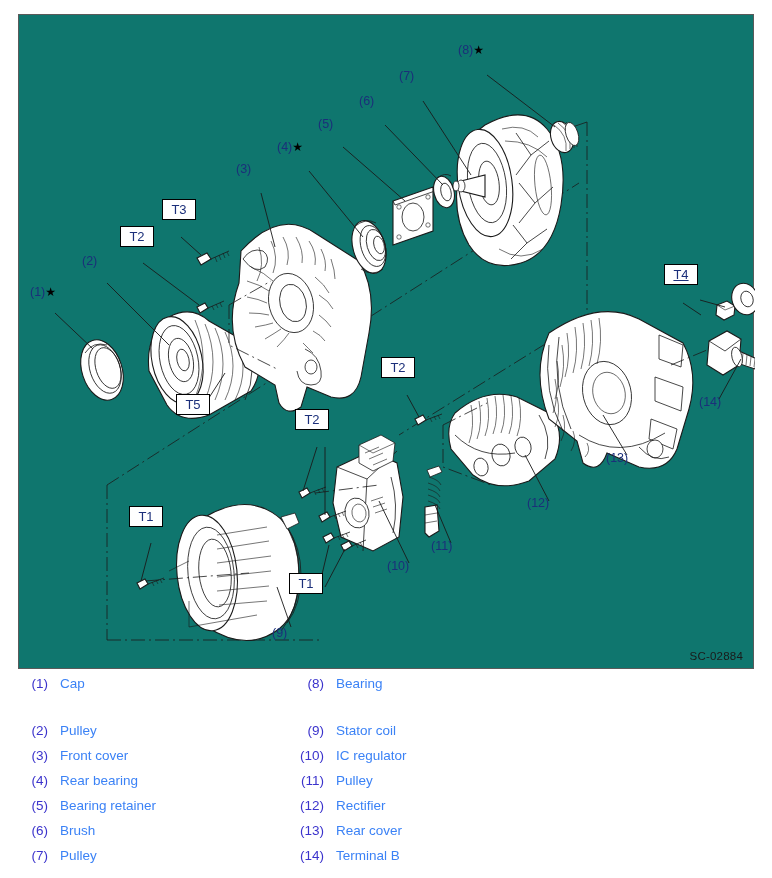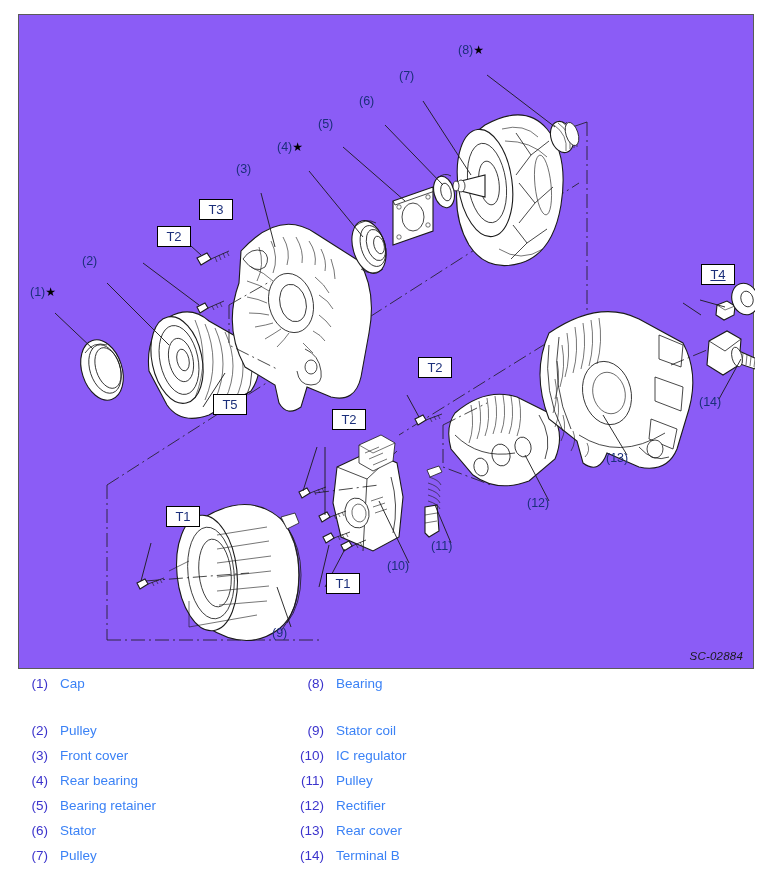--- a/index.html
+++ b/index.html
@@ -24,22 +24,21 @@
 
   
   #diagram-frame {
     position: absolute;
     left: 18px;
     top: 14px;
     width: 736px;
     height: 655px;
     border: 1px solid #5a5a5a;
     box-sizing: border-box;
-    background: #8b5cf6;
-    font-style: italic;
+    background: #0f766e;
   }
 
   #diagram-svg {
     position: absolute;
     left: 0; top: 0;
     width: 736px;
     height: 655px;
     display: block;
   }
 
@@ -74,21 +73,20 @@
     border: 1.4px solid #000000;
     background: #ffffff;
     color: #1b2f7a;
     font-size: 13px;
     font-family: "Liberation Sans", sans-serif;
     text-align: center;
     line-height: 19px;
     height: 21px;
     width: 34px;
     box-sizing: border-box;
-    margin-left: 37px;
   }
 
   
   #legend {
     position: absolute;
     left: 18px;
     top: 676px;
     width: 736px;
     height: 196px;
   }
@@ -585,21 +583,21 @@
         <div class="legend-row">
           <span class="legend-num">(4)</span>
           <span class="legend-label">Rear bearing</span>
         </div>
         <div class="legend-row">
           <span class="legend-num">(5)</span>
           <span class="legend-label">Bearing retainer</span>
         </div>
         <div class="legend-row">
           <span class="legend-num">(6)</span>
-          <span class="legend-label">Stator</span>
+          <span class="legend-label">Brush</span>
         </div>
         <div class="legend-row">
           <span class="legend-num">(7)</span>
           <span class="legend-label">Pulley</span>
         </div>
       </div>
     <div class="legend-col right" id="legend-right">
         <div class="legend-row gap-after">
           <span class="legend-num">(8)</span>
           <span class="legend-label">Bearing</span>

